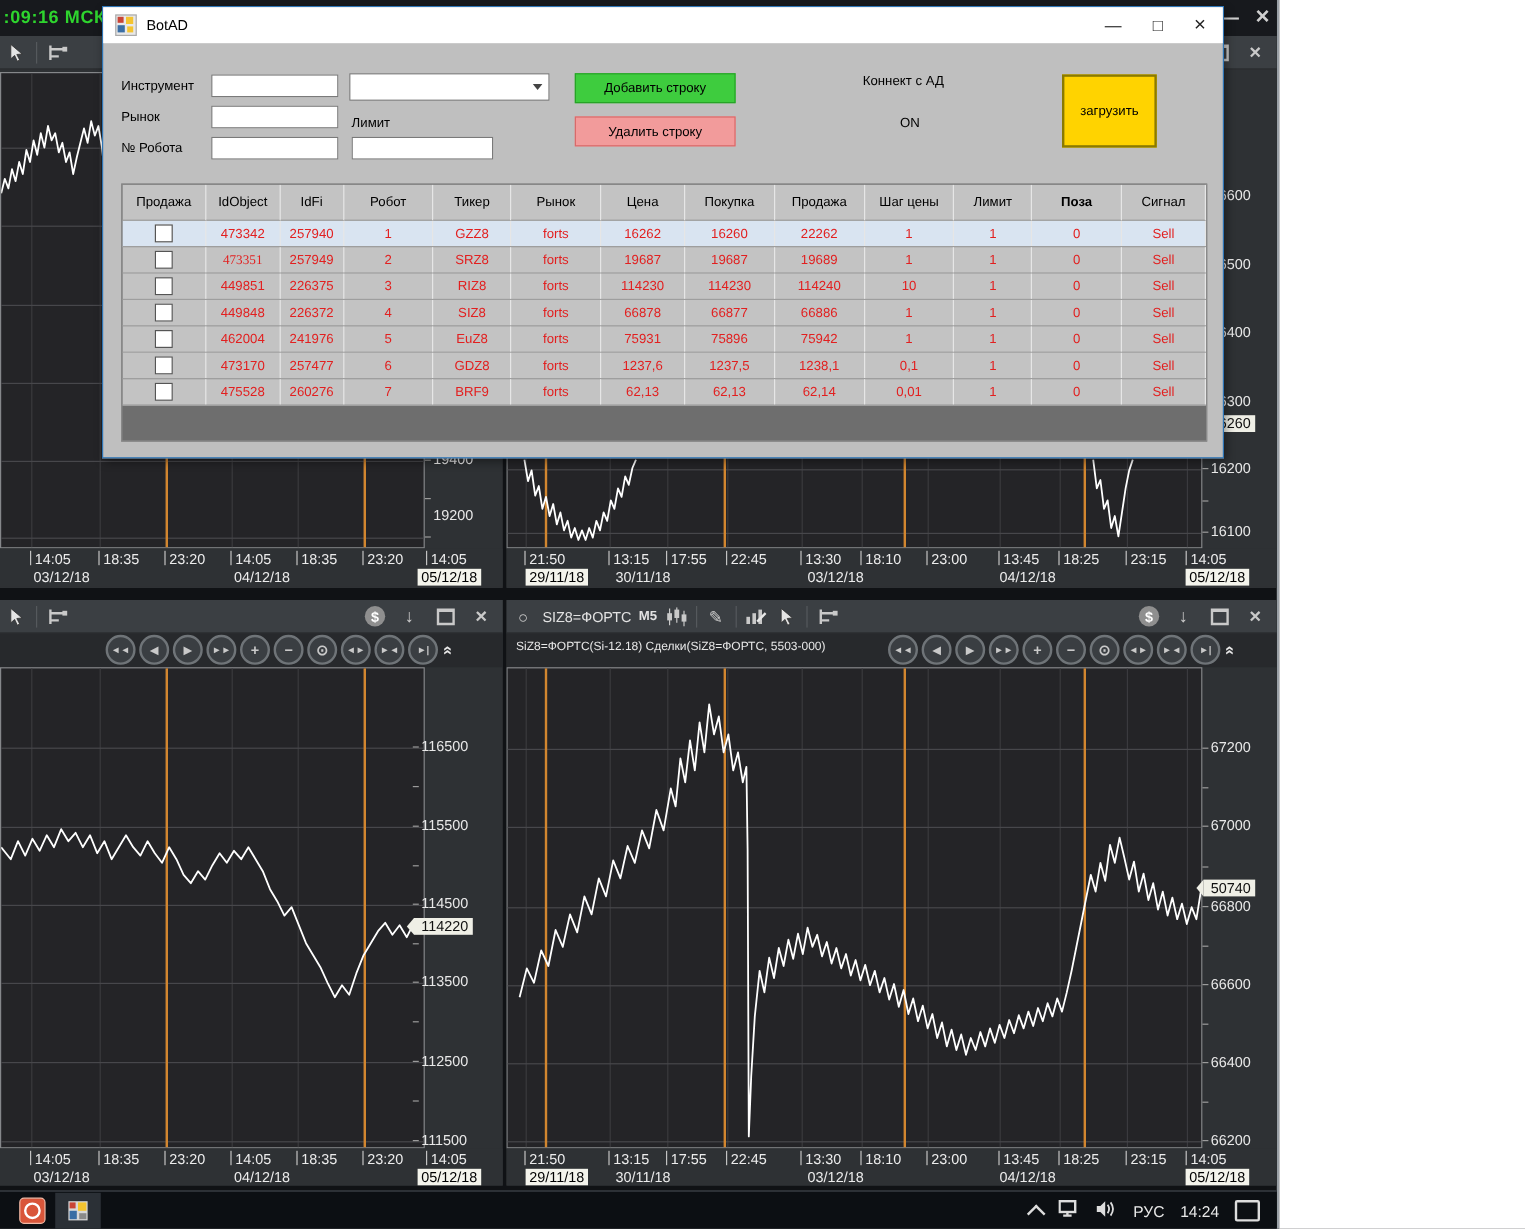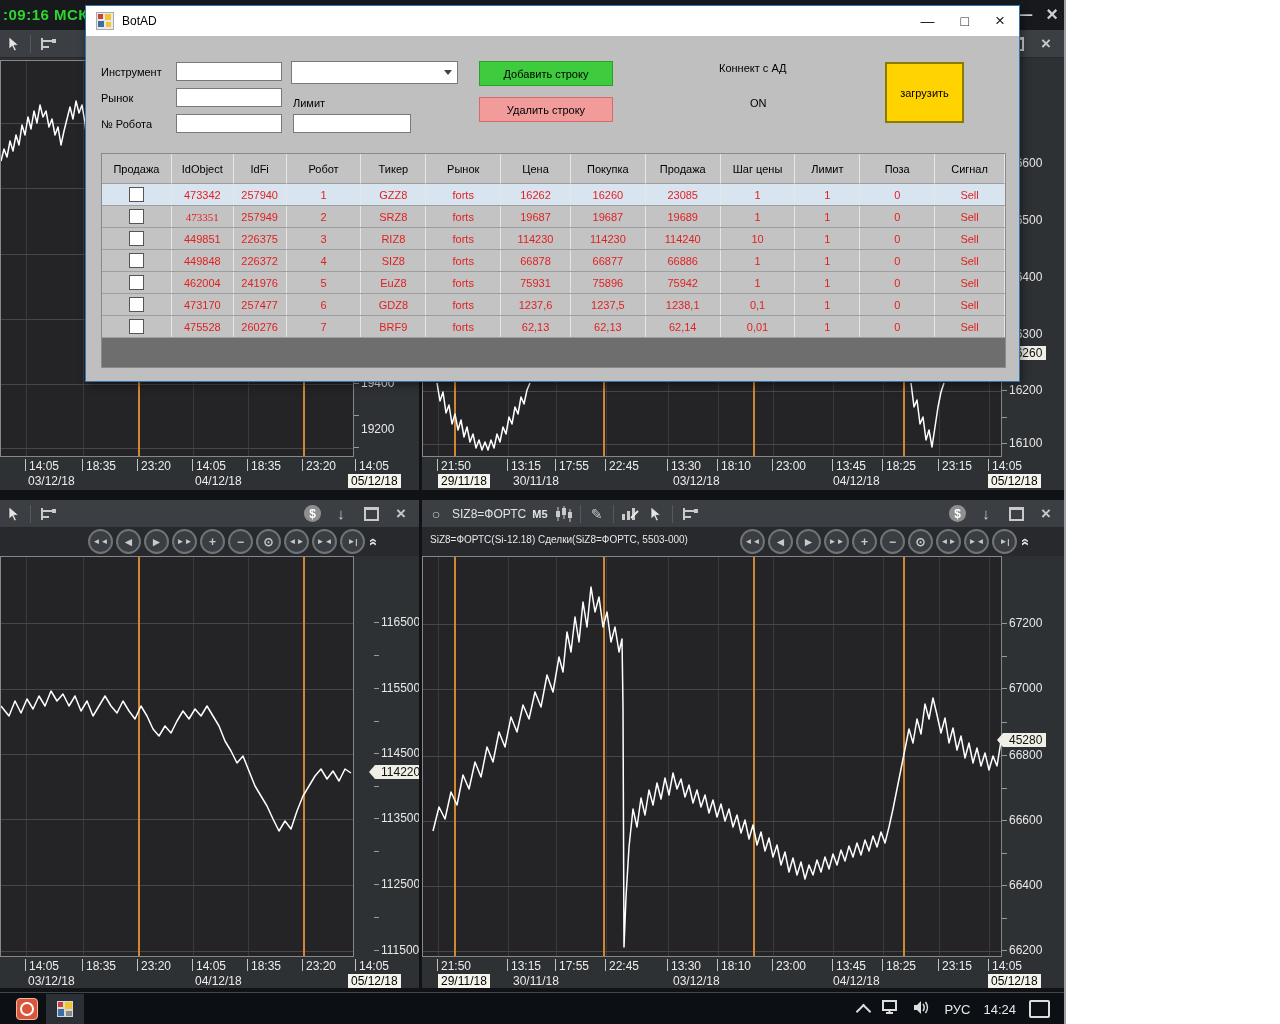--- a/index.html
+++ b/index.html
@@ -307,21 +307,21 @@
         <div class="hgrid" style="top: 197px; width: 352px;"></div>
         <div class="hgrid" style="top: 262px; width: 352px;"></div>
         <div class="hgrid" style="top: 328px; width: 352px;"></div>
         <div class="hgrid" style="top: 394px; width: 352px;"></div>
         <div class="orange" style="left: 137px; height: 399px;"></div>
         <div class="orange" style="left: 302px; height: 399px;"></div>
         <svg width="352" height="399" class="series-svg">
           <polyline points="0,149 8,159 14,144 20,156 26,142 32,152 38,139 44,149 50,134 56,144 62,137 68,149 74,139 80,154 86,144 92,159 98,149 104,139 110,149 116,156 122,144 128,154 134,162 140,149 146,159 152,172 158,179 164,169 170,176 176,164 182,154 188,162 194,152 200,159 206,149 212,159 218,169 224,184 230,194 236,206 242,199 248,214 254,229 260,239 266,249 272,262 278,274 284,264 290,272 296,254 302,239 308,229 314,219 320,212 326,222 332,214 338,224 344,212 350,216" fill="none" stroke="#ffffff" stroke-width="1.5" stroke-linejoin="round"></polyline>
         </svg>
       </div>
-    <div class="paxis" style="left: 374px; top: 56px; width: 66px; height: 399px;">
+    <div class="paxis" style="left: 344px; top: 56px; width: 66px; height: 399px;">
         <div class="plabel" style="top: 66px;">116500</div>
         <div class="ptick" style="top: 66px;"></div>
         <div class="ptick" style="top: 99px;"></div>
         <div class="plabel" style="top: 132px;">115500</div>
         <div class="ptick" style="top: 132px;"></div>
         <div class="ptick" style="top: 165px;"></div>
         <div class="plabel" style="top: 197px;">114500</div>
         <div class="ptick" style="top: 197px;"></div>
         <div class="ptick" style="top: 230px;"></div>
         <div class="plabel" style="top: 262px;">113500</div>
@@ -456,21 +456,21 @@
         <div class="ptick" style="top: 199px;"></div>
         <div class="ptick" style="top: 232px;"></div>
         <div class="plabel" style="top: 264px;">66600</div>
         <div class="ptick" style="top: 264px;"></div>
         <div class="ptick" style="top: 297px;"></div>
         <div class="plabel" style="top: 329px;">66400</div>
         <div class="ptick" style="top: 329px;"></div>
         <div class="ptick" style="top: 362px;"></div>
         <div class="plabel" style="top: 394px;">66200</div>
         <div class="ptick" style="top: 394px;"></div>
-        <div class="ptag" style="top: 184px;">45280</div>
+        <div class="ptag" style="top: 184px;">50740</div>
       </div>
     <div class="timeline" style="top: 457px; width: 100%; height: 32px;">
         <div class="ttick" style="left: 15px;"></div>
         <div class="tlabel" style="left: 19px;">21:50</div>
         <div class="ttick" style="left: 85px;"></div>
         <div class="tlabel" style="left: 89px;">13:15</div>
         <div class="ttick" style="left: 133px;"></div>
         <div class="tlabel" style="left: 137px;">17:55</div>
         <div class="ttick" style="left: 183px;"></div>
         <div class="tlabel" style="left: 187px;">22:45</div>
@@ -574,35 +574,35 @@
         <div class="g-cell" style="width: 62px;">IdObject</div>
         <div class="g-cell" style="width: 53px;">IdFi</div>
         <div class="g-cell" style="width: 75px;">Робот</div>
         <div class="g-cell" style="width: 65px;">Тикер</div>
         <div class="g-cell" style="width: 75px;">Рынок</div>
         <div class="g-cell" style="width: 70px;">Цена</div>
         <div class="g-cell" style="width: 75px;">Покупка</div>
         <div class="g-cell" style="width: 75px;">Продажа</div>
         <div class="g-cell" style="width: 75px;">Шаг цены</div>
         <div class="g-cell" style="width: 65px;">Лимит</div>
-        <div class="g-cell" style="width: 75px;">Поза</div>
+        <div class="g-cell" style="width: 75px; font-weight: bold;">Поза</div>
         <div class="g-cell" style="width: 70px;">Сигнал</div>
       </div>
       <div class="g-row data first" style="background: rgb(217, 228, 241);">
         <div class="g-cell" style="width: 70px;">
           <div class="cb"></div>
         </div>
         <div class="g-cell" style="width: 62px;">473342</div>
         <div class="g-cell" style="width: 53px;">257940</div>
         <div class="g-cell" style="width: 75px;">1</div>
         <div class="g-cell" style="width: 65px;">GZZ8</div>
         <div class="g-cell" style="width: 75px;">forts</div>
         <div class="g-cell" style="width: 70px;">16262</div>
         <div class="g-cell" style="width: 75px;">16260</div>
-        <div class="g-cell" style="width: 75px;">23085</div>
+        <div class="g-cell" style="width: 75px;">22262</div>
         <div class="g-cell" style="width: 75px;">1</div>
         <div class="g-cell" style="width: 65px;">1</div>
         <div class="g-cell" style="width: 75px;">0</div>
         <div class="g-cell" style="width: 70px;">Sell</div>
       </div>
       <div class="g-row data">
         <div class="g-cell" style="width: 70px;">
           <div class="cb"></div>
         </div>
         <div class="g-cell" style="width: 62px; font-family: Liberation Serif, serif;">473351</div>

